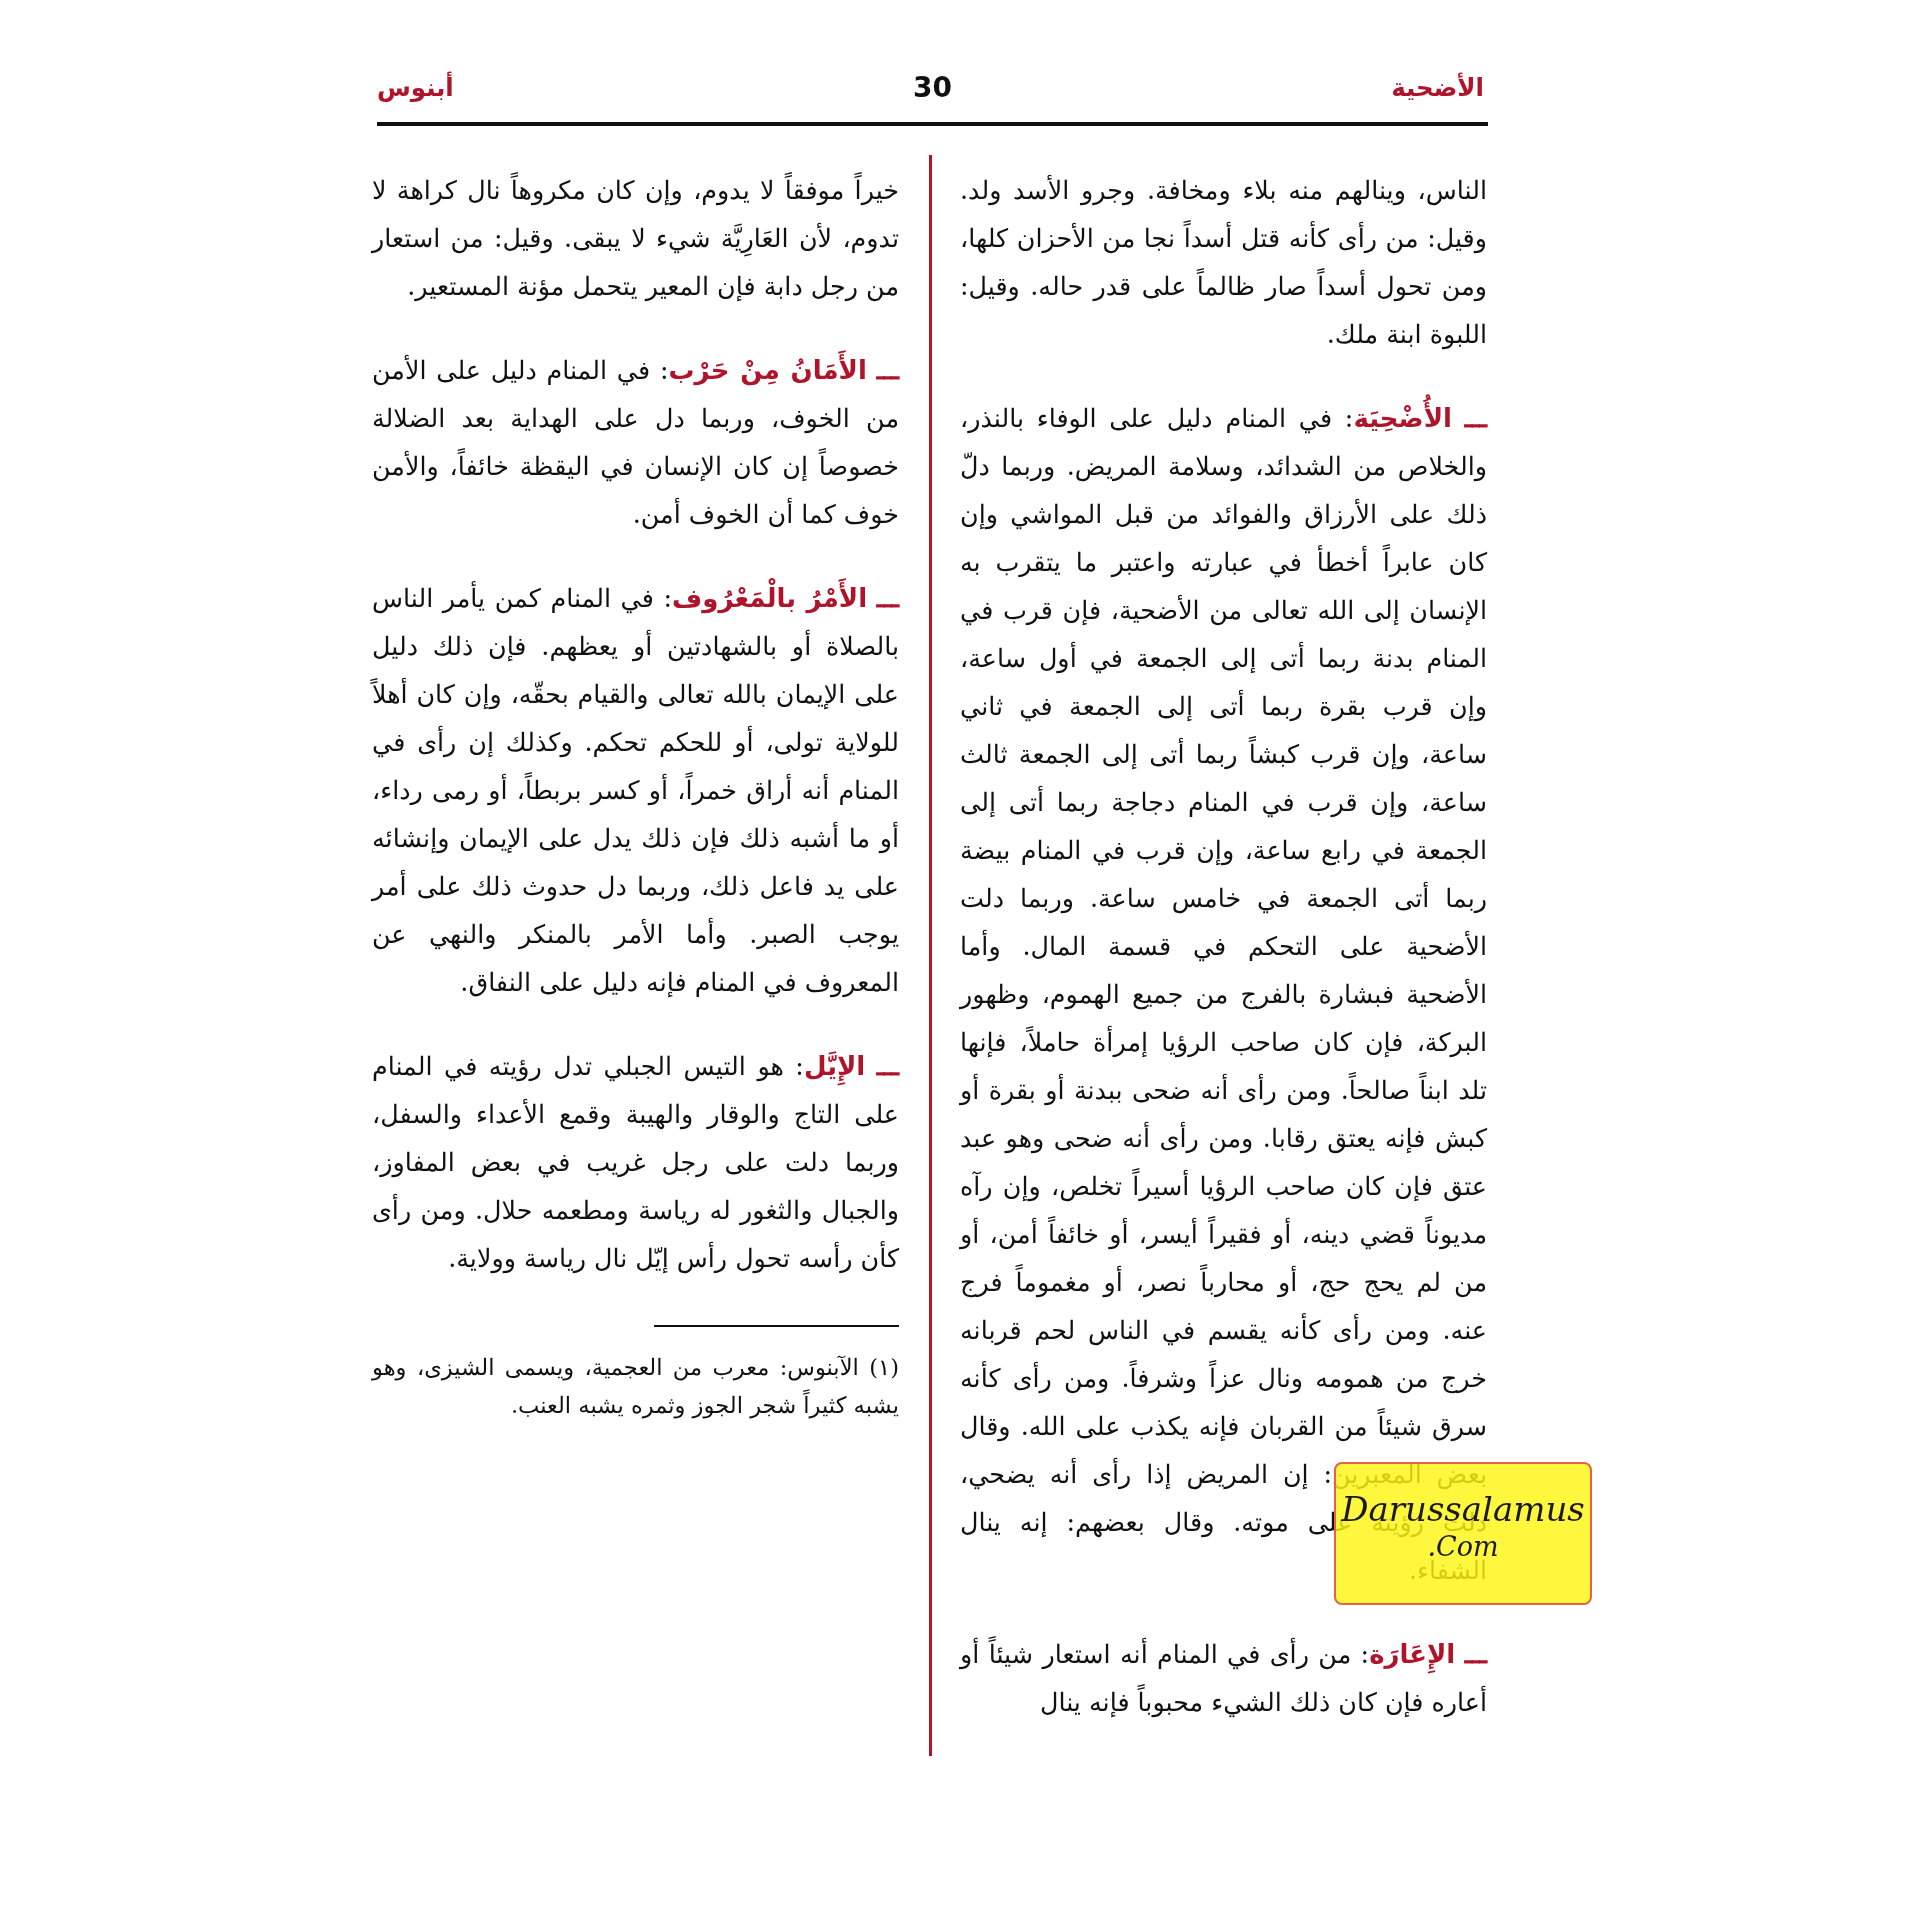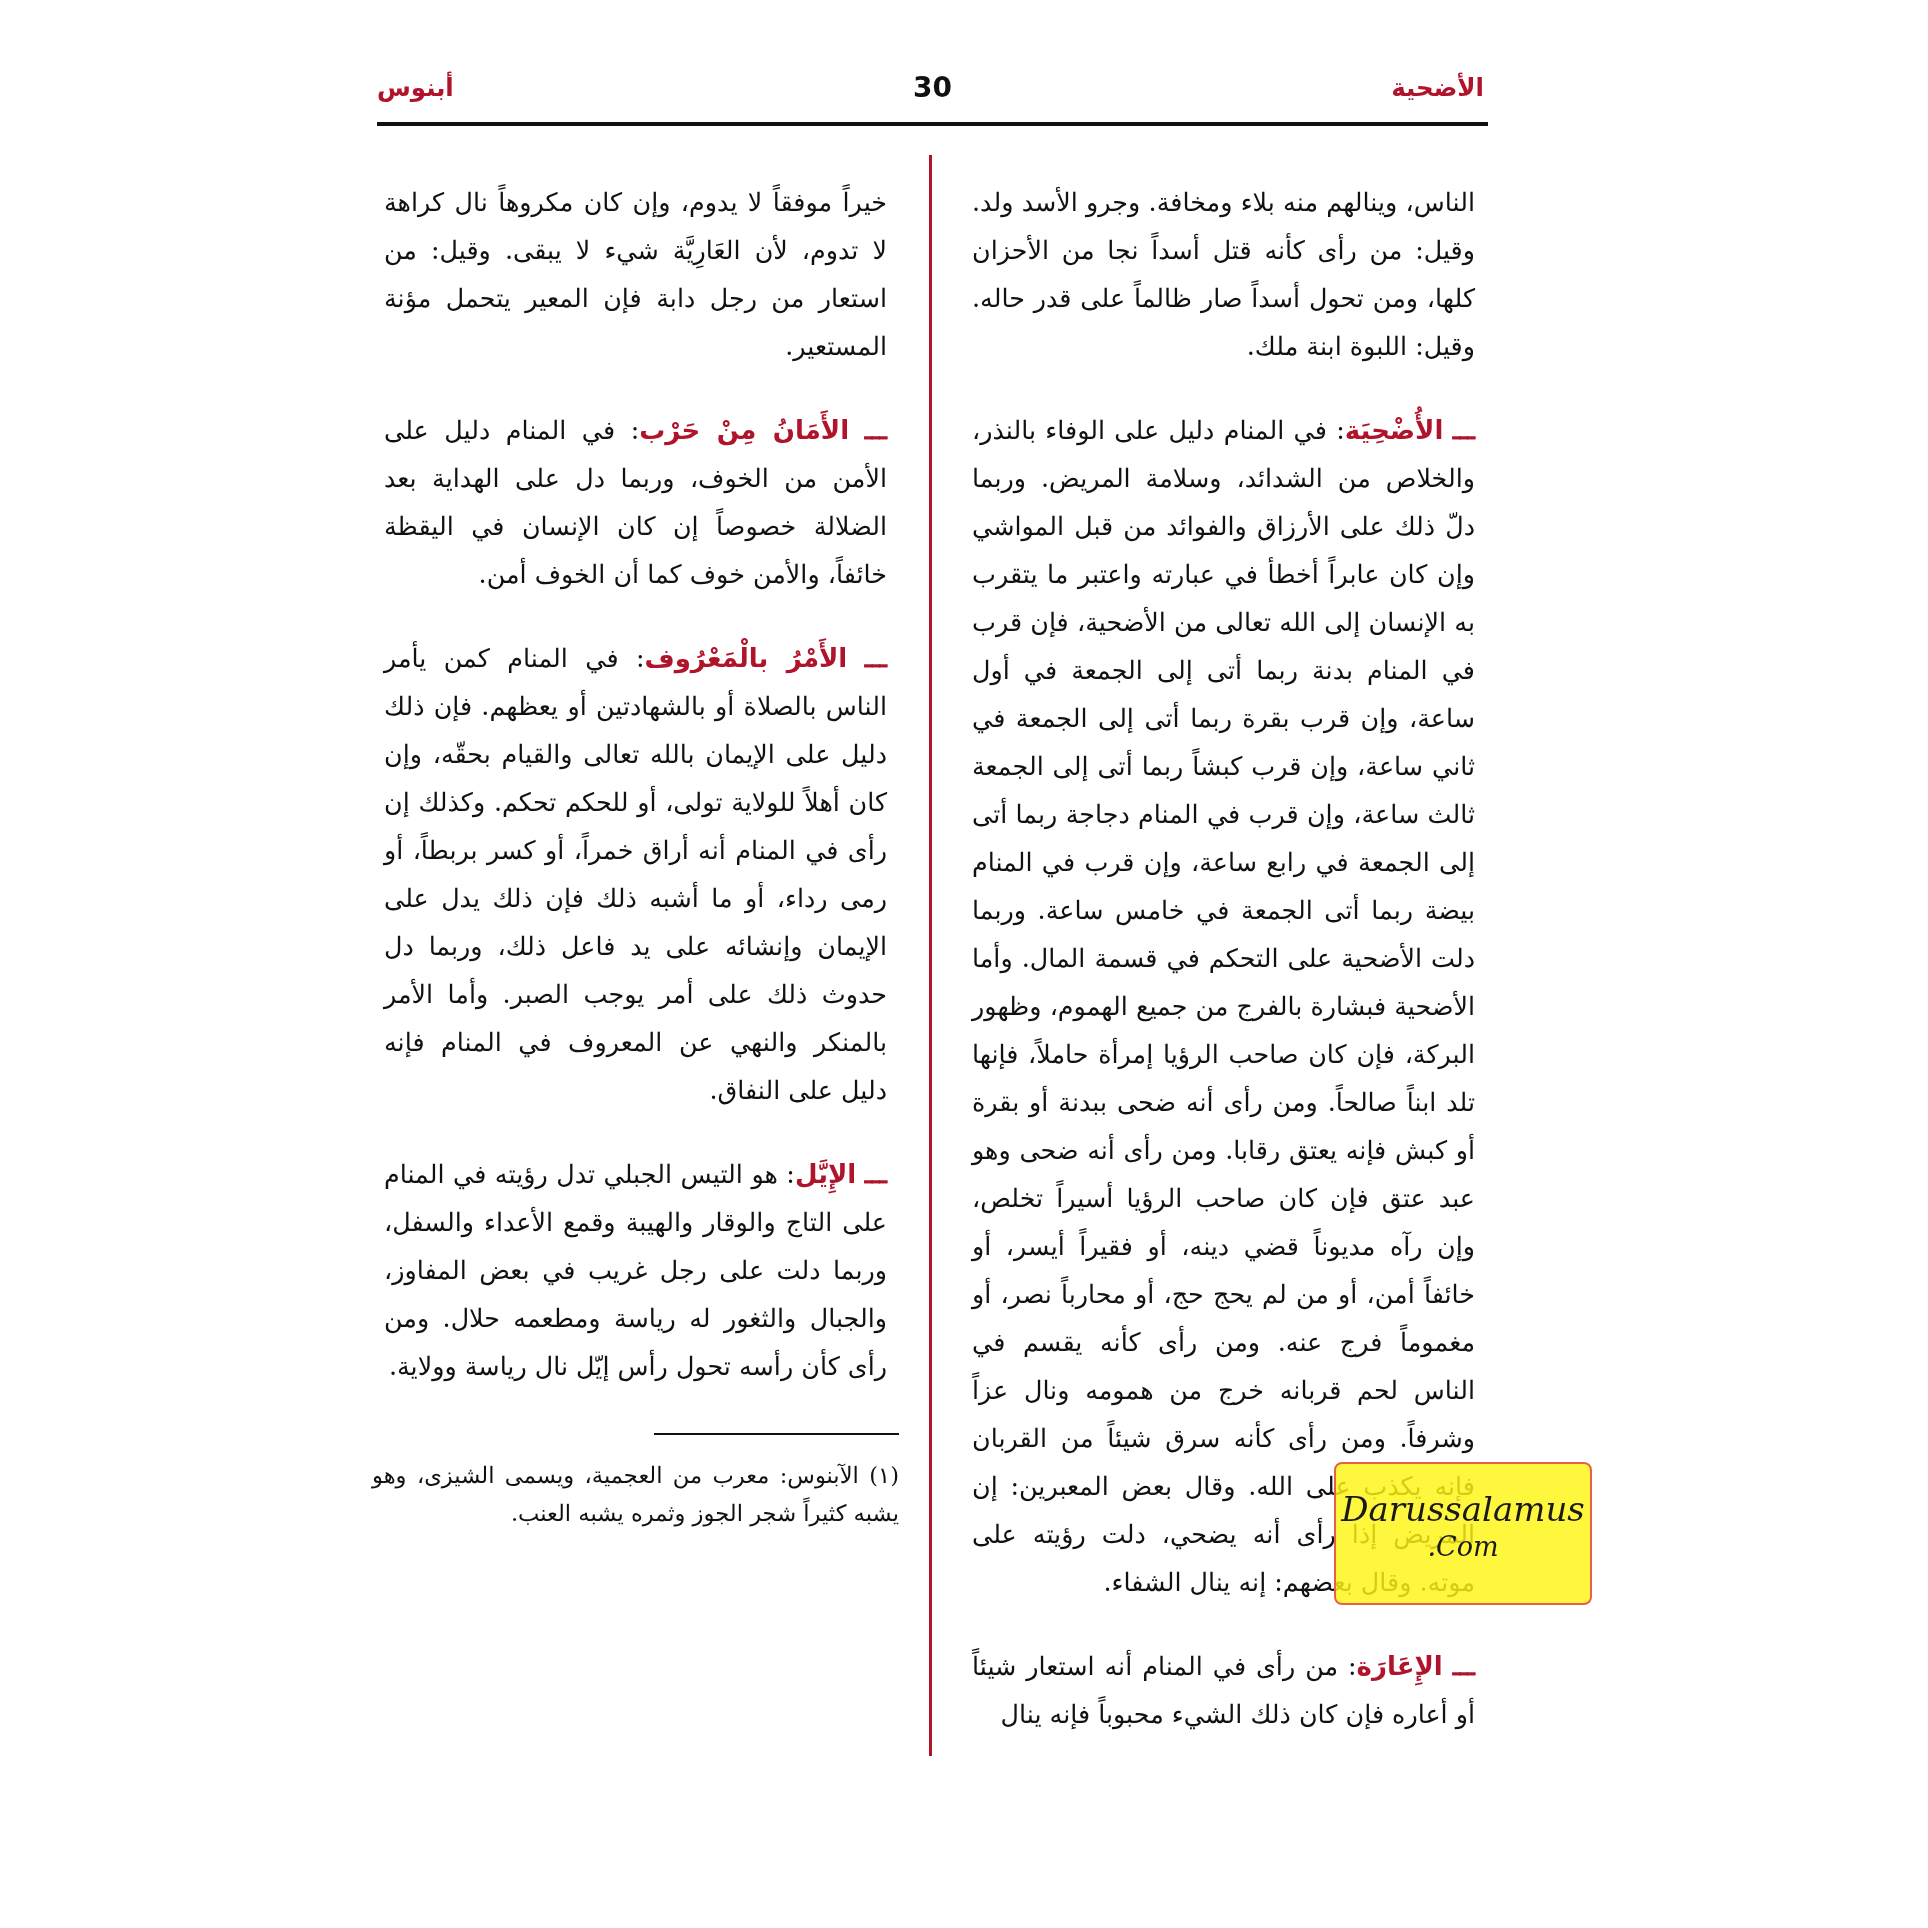--- a/index.html
+++ b/index.html
@@ -84,21 +84,21 @@
       position: absolute;
       left: 929px;
       top: 155px;
       width: 2.8px;
       height: 1601px;
       background: #b0142a;
     }
     .entry {
       margin: 0 0 36px 0;
     }
-    .entry p { margin: 12px; }
+    .entry p { margin: 0; }
     .headword {
       color: #b0142a;
       font-family: "DejaVu Sans", "Liberation Sans", sans-serif;
       font-weight: bold;
       font-size: 26px;
     }
     .dash {
       color: #b0142a;
       font-weight: bold;
     }

